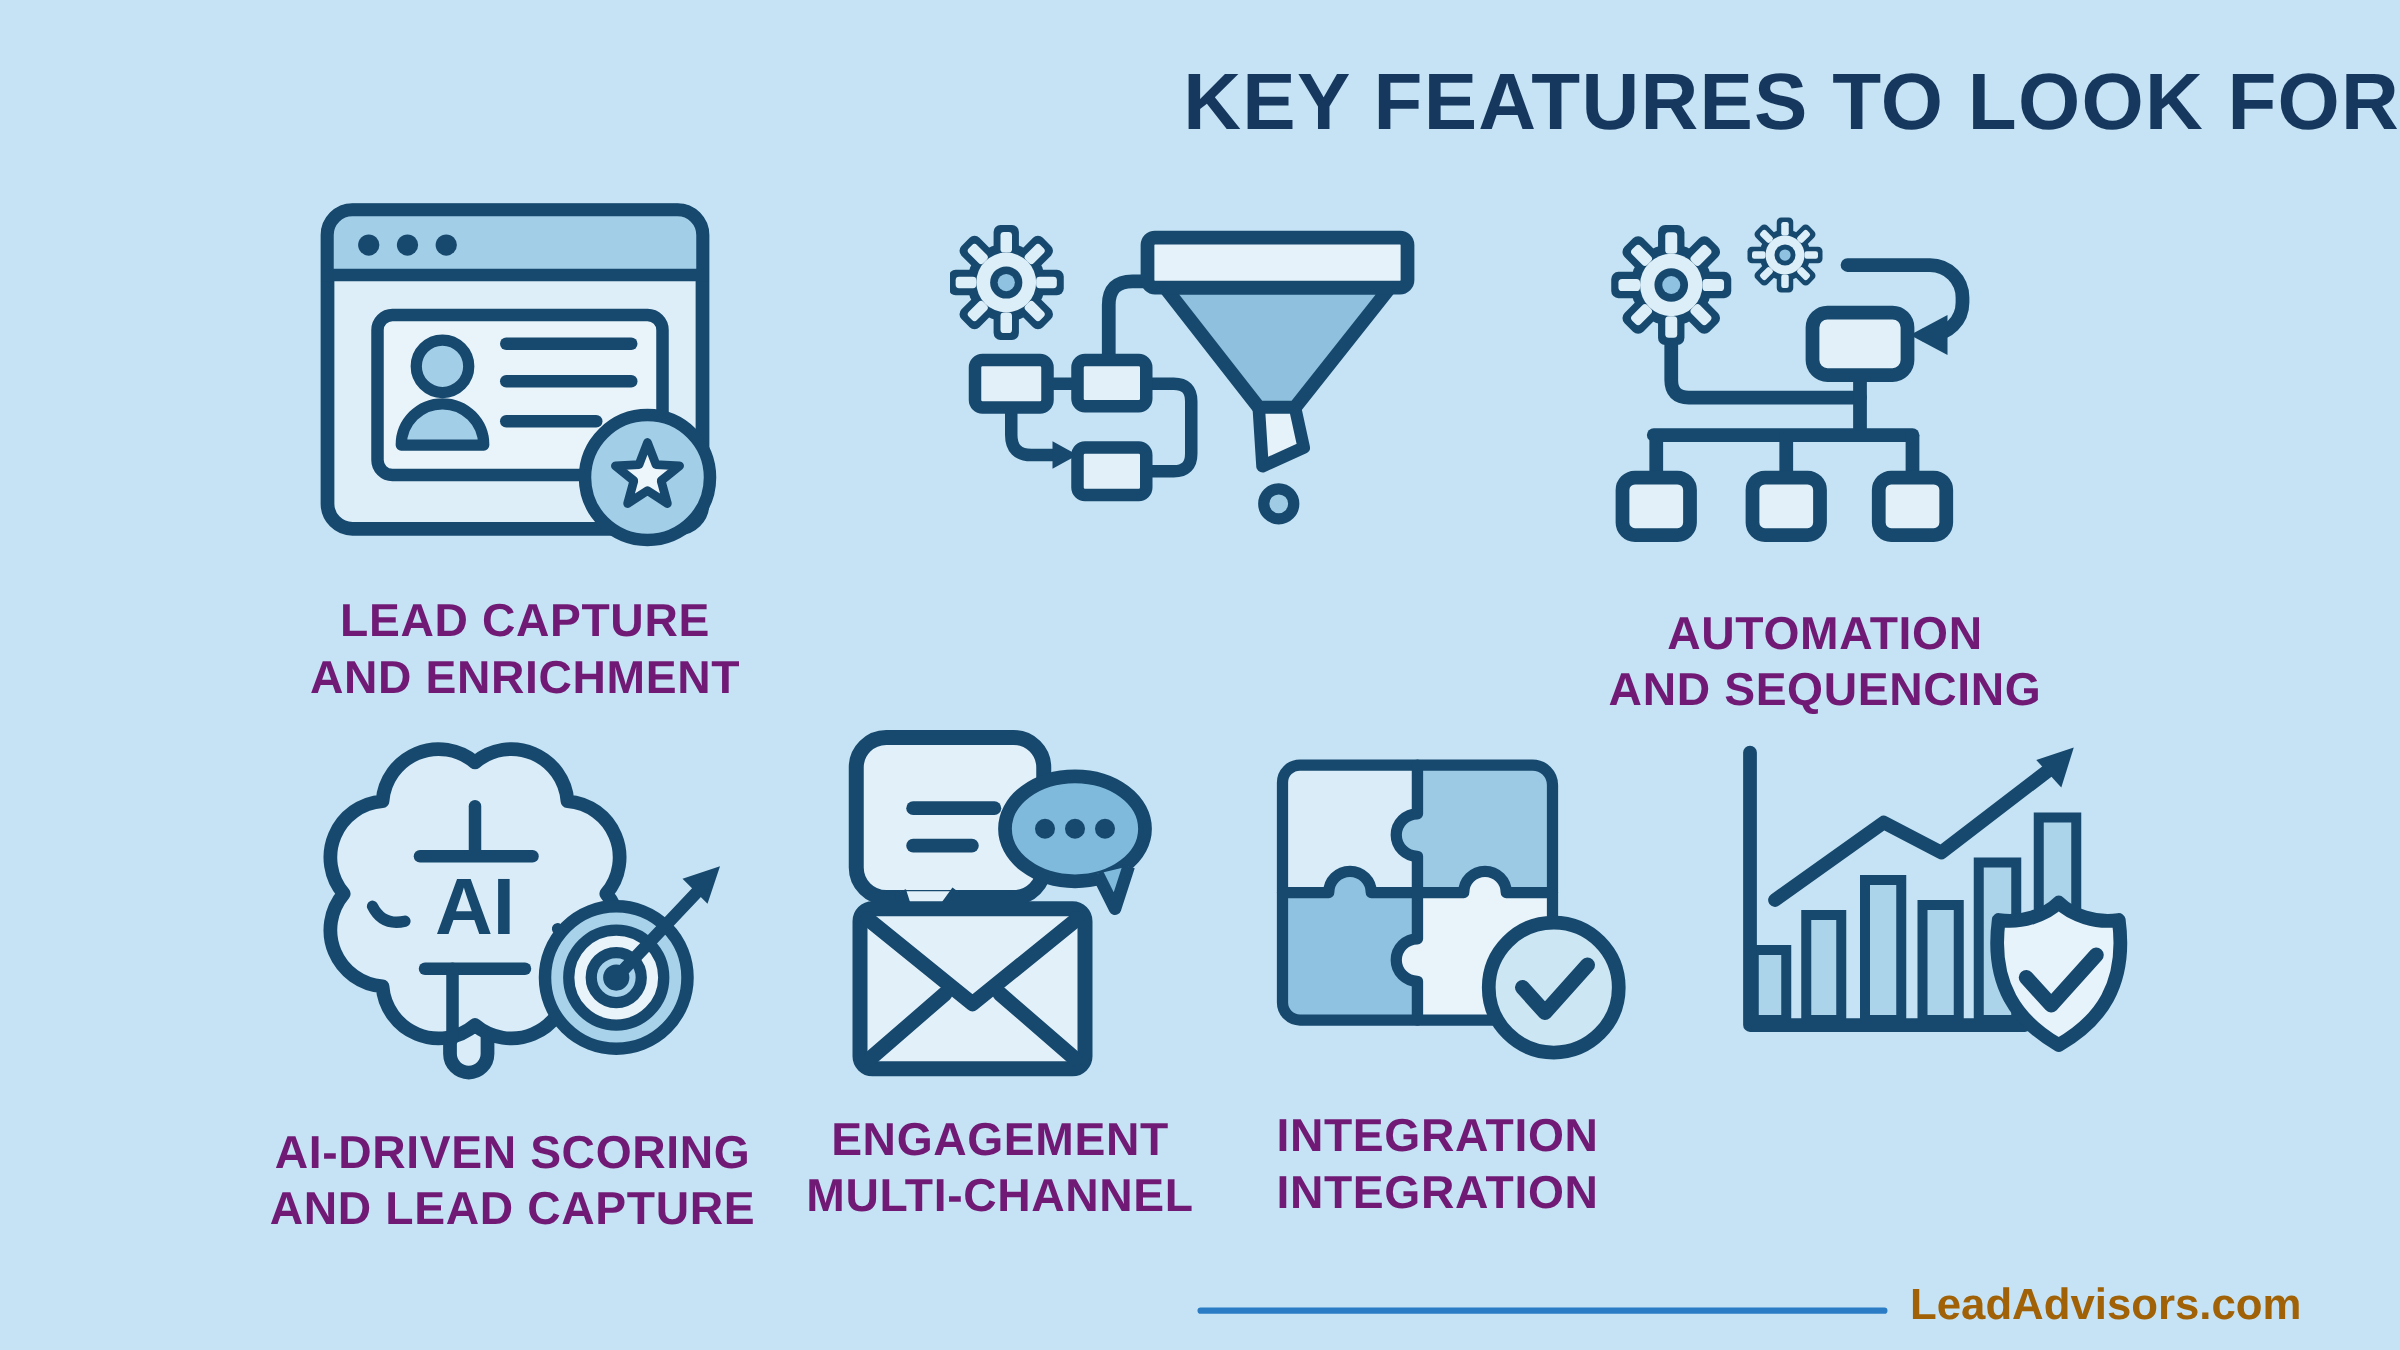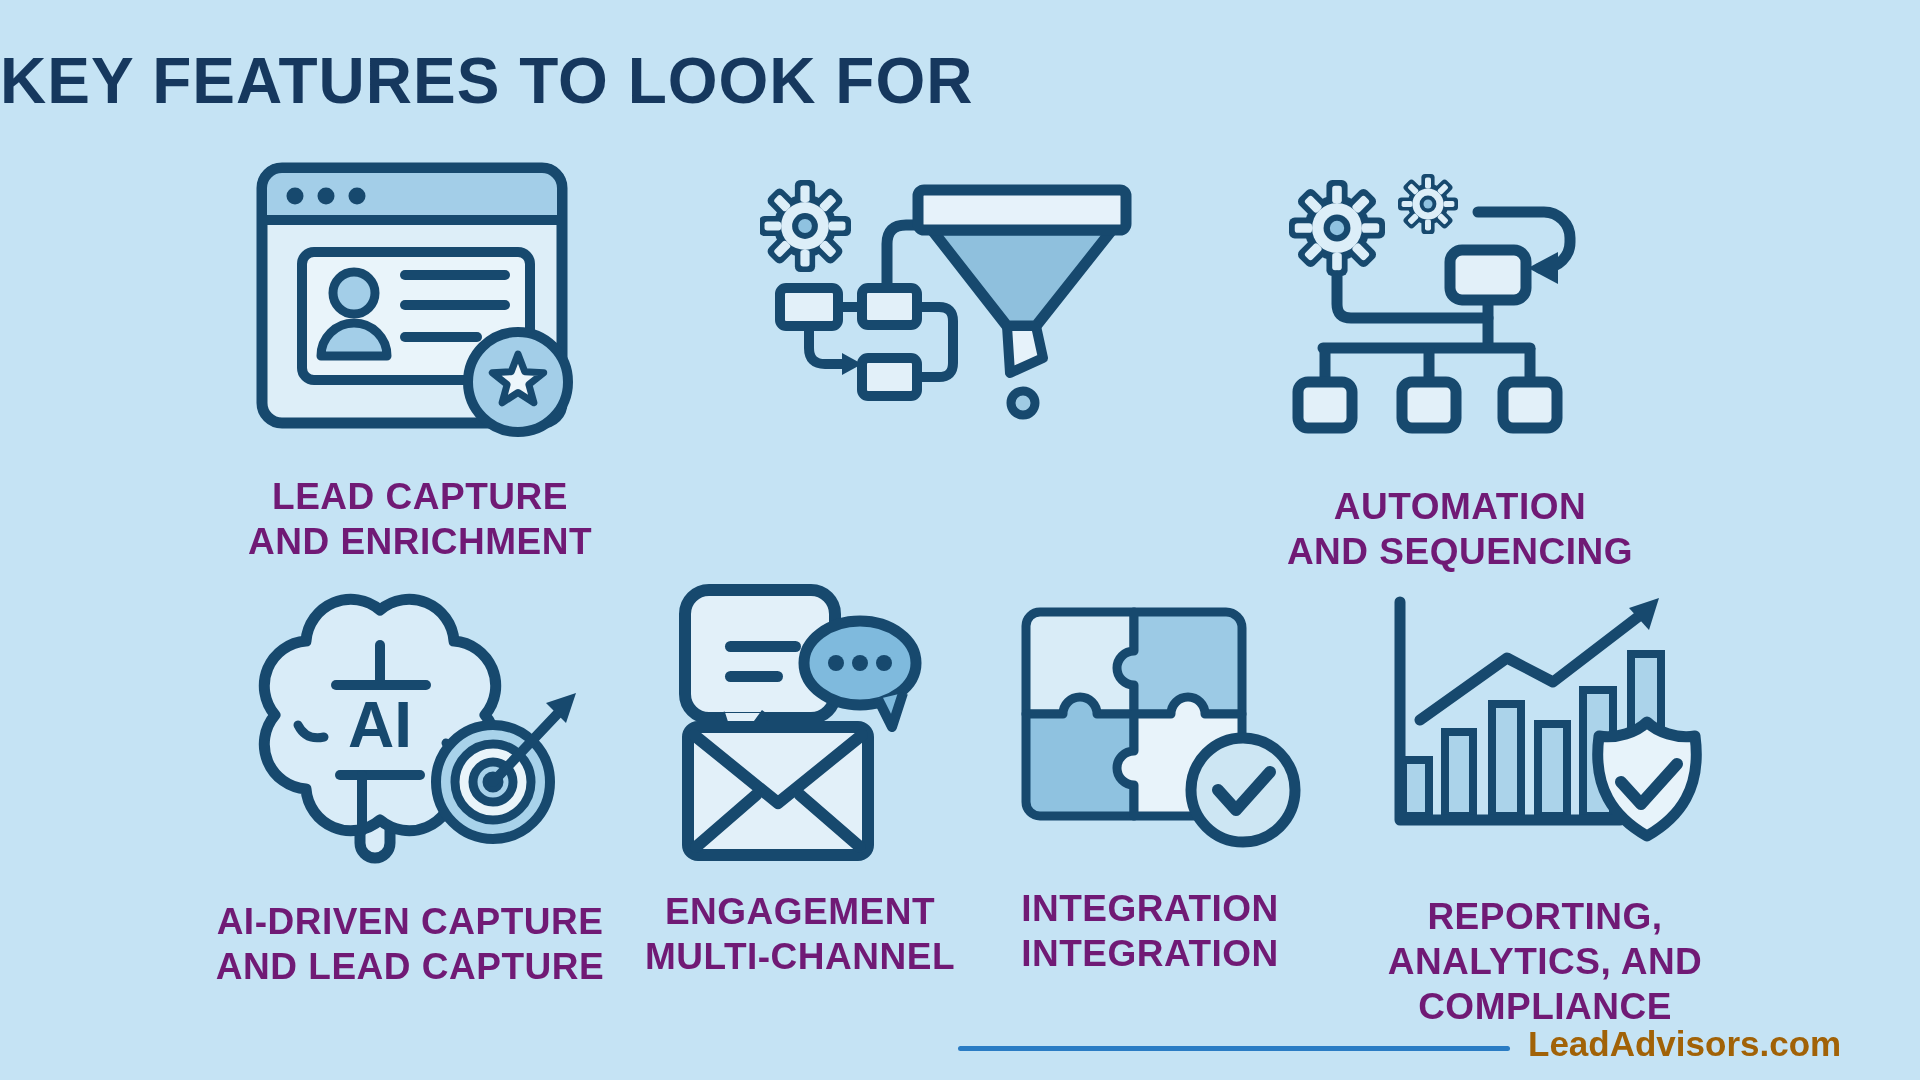--- a/index.html
+++ b/index.html
@@ -1,18 +1,18 @@
 <!DOCTYPE html>
 <html><head>
 <meta charset="utf-8">
 <style>
   html,body{margin:0;padding:0;background:#9fc6dd;}
   #canvas{position:relative;width:1920px;height:1080px;background:#c5e3f4;overflow:hidden;
           font-family:"Liberation Sans",sans-serif;}
-  .title{position:absolute;top:44px;left:0;width:100%;text-align:left;
+  .title{position:absolute;top:44px;left:0;width:100%;text-align:right;
          font-size:64px;font-weight:bold;color:#16385e;letter-spacing:1px;}
   .feature{position:absolute;text-align:center;}
   .feature svg{display:block;margin:0 auto;}
   .label{font-weight:bold;color:#701a75;font-size:37px;line-height:1.22;
          letter-spacing:.5px;margin-top:24px;}
   .footer-line{position:absolute;left:958px;top:1046px;width:552px;height:5px;
                background:#2a7cc4;border-radius:3px;}
   .brand{position:absolute;left:1528px;top:1024px;font-size:35px;font-weight:bold;
          color:#a16207;text-decoration:none;}
   .ai-text{font-family:"Liberation Sans",sans-serif;font-weight:bold;font-size:64px;}
@@ -130,21 +130,21 @@
       <path d="M58,150 q8,16 26,12" fill="none" stroke="#17496e" stroke-width="9" stroke-linecap="round"></path>
       <path d="M206,168 q14,10 26,4" fill="none" stroke="#17496e" stroke-width="9" stroke-linecap="round"></path>
       <circle cx="253" cy="207" r="57" fill="#a8d2ea" stroke="#17496e" stroke-width="10"></circle>
       <circle cx="253" cy="207" r="38" fill="#e9f4fa" stroke="#17496e" stroke-width="9"></circle>
       <circle cx="253" cy="207" r="20" fill="#a8d2ea" stroke="#17496e" stroke-width="9"></circle>
       <circle cx="253" cy="207" r="7" fill="#e9f4fa" stroke="#17496e" stroke-width="7"></circle>
       <line x1="253" y1="207" x2="322" y2="134" stroke="#17496e" stroke-width="10" stroke-linecap="round"></line>
       <polygon points="336,118 306,128 326,148" fill="#17496e"></polygon>
     </svg>
     <div class="label">
-      <div>AI-DRIVEN CAPTURE</div>
+      <div>AI-DRIVEN SCORING</div>
       <div>AND LEAD CAPTURE</div>
     </div>
   </div>
 
   <div class="feature" style="left:560px;top:575px;width:480px;">
     <svg width="260" height="290" viewBox="0 0 260 290">
       <rect x="15" y="15" width="150" height="128" rx="24" fill="#e2f0f9" stroke="#17496e" stroke-width="12"></rect>
       <path d="M50,138 L64,182 L96,138" fill="#e2f0f9" stroke="#17496e" stroke-width="10" stroke-linejoin="round"></path>
       <rect x="55" y="66" width="76" height="11" rx="5.5" fill="#17496e"></rect>
       <rect x="55" y="96" width="58" height="11" rx="5.5" fill="#17496e"></rect>
@@ -186,23 +186,18 @@
       <rect x="127" y="134" width="29" height="112" fill="#abd3ea" stroke="#17496e" stroke-width="8"></rect>
       <rect x="173" y="154" width="29" height="92" fill="#abd3ea" stroke="#17496e" stroke-width="8"></rect>
       <rect x="218" y="120" width="30" height="126" fill="#abd3ea" stroke="#17496e" stroke-width="8"></rect>
       <rect x="266" y="84" width="30" height="162" fill="#abd3ea" stroke="#17496e" stroke-width="8"></rect>
       <path d="M35,32 V250 M35,250 H255" fill="none" stroke="#17496e" stroke-width="11" stroke-linecap="round"></path>
       <path d="M55,150 L142,88 L188,112 L282,40" fill="none" stroke="#17496e" stroke-width="11" stroke-linecap="round" stroke-linejoin="round"></path>
       <polygon points="294,28 264,38 284,60" fill="#17496e"></polygon>
       <path d="M282,152 C292,162 312,169 330,166 C337,218 315,247 282,266 C249,247 227,218 234,166 C252,169 272,162 282,152 Z" fill="#e7f3fa" stroke="#17496e" stroke-width="11" stroke-linejoin="round"></path>
       <path d="M256,212 l20,22 l36,-40" fill="none" stroke="#17496e" stroke-width="12" stroke-linecap="round" stroke-linejoin="round"></path>
     </svg>
-    <div class="label">
-      <div>REPORTING,</div>
-      <div>ANALYTICS, AND</div>
-      <div>COMPLIANCE</div>
-    </div>
   </div>
 
   <div class="footer-line"></div>
   <a href="#" class="brand">LeadAdvisors.com</a>
 
 </div>
 
 </body></html>

